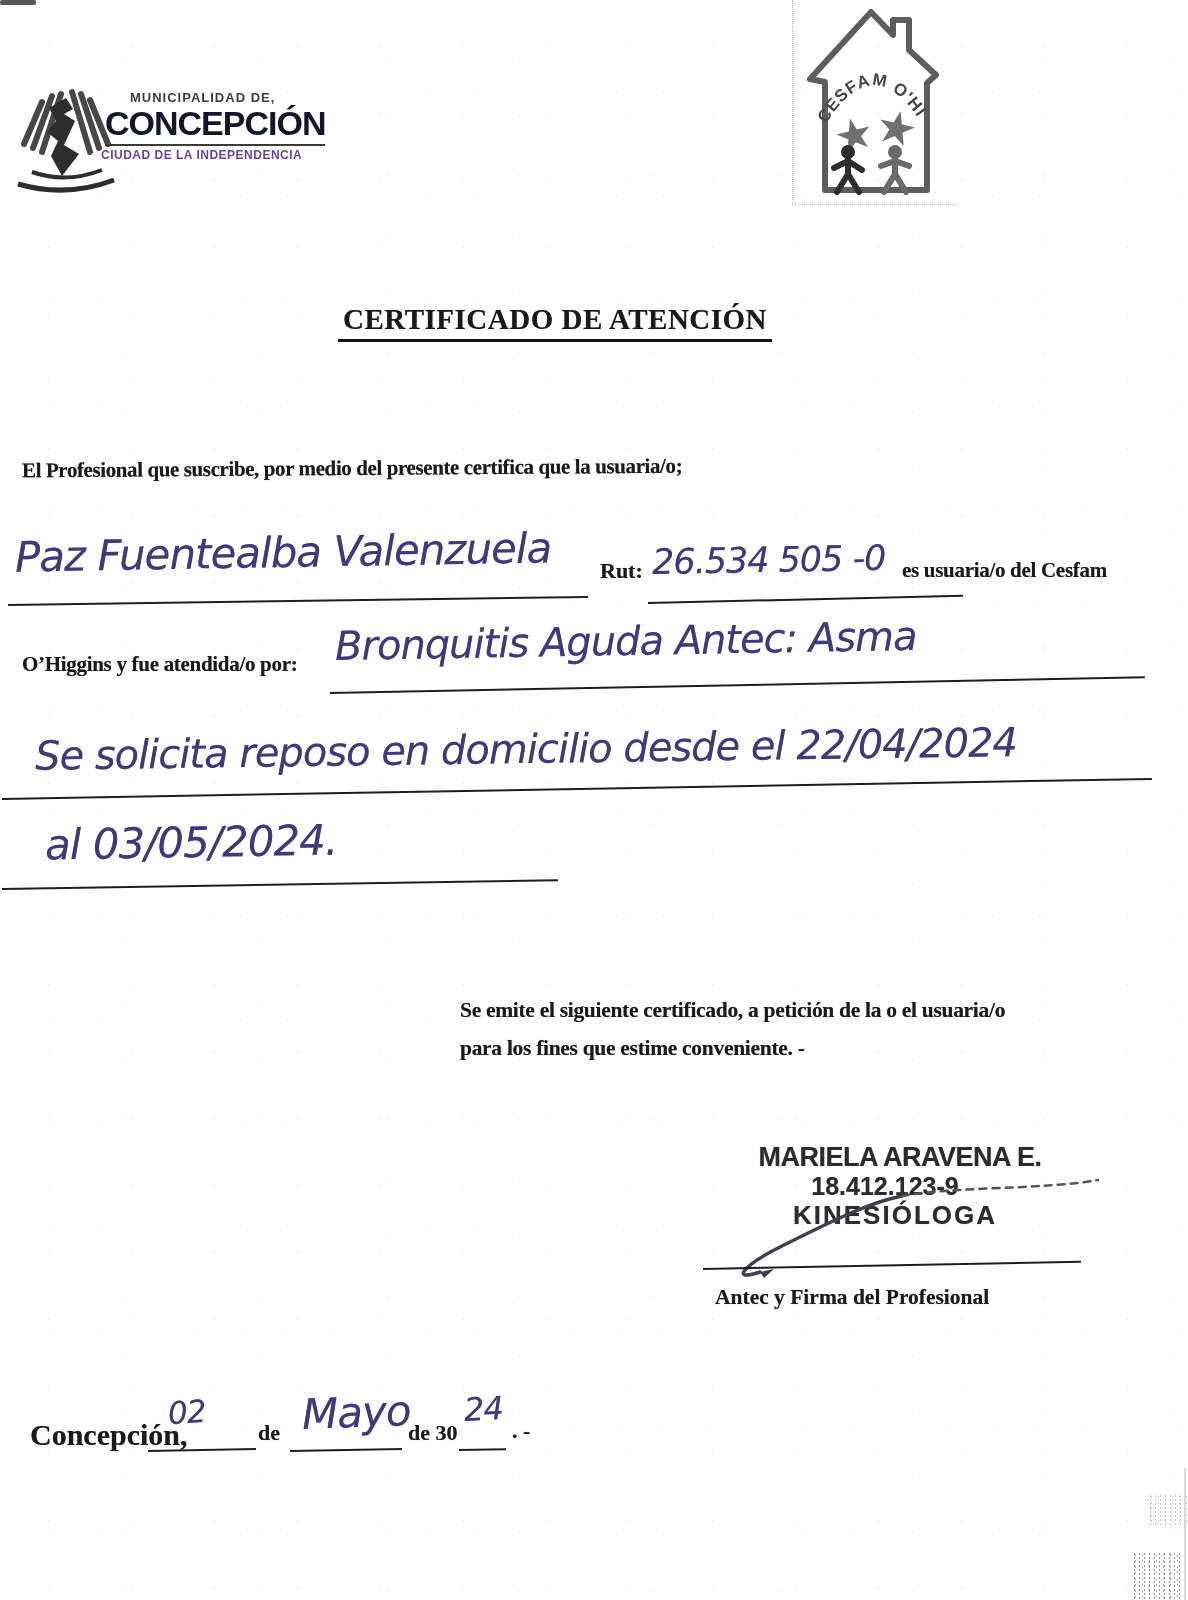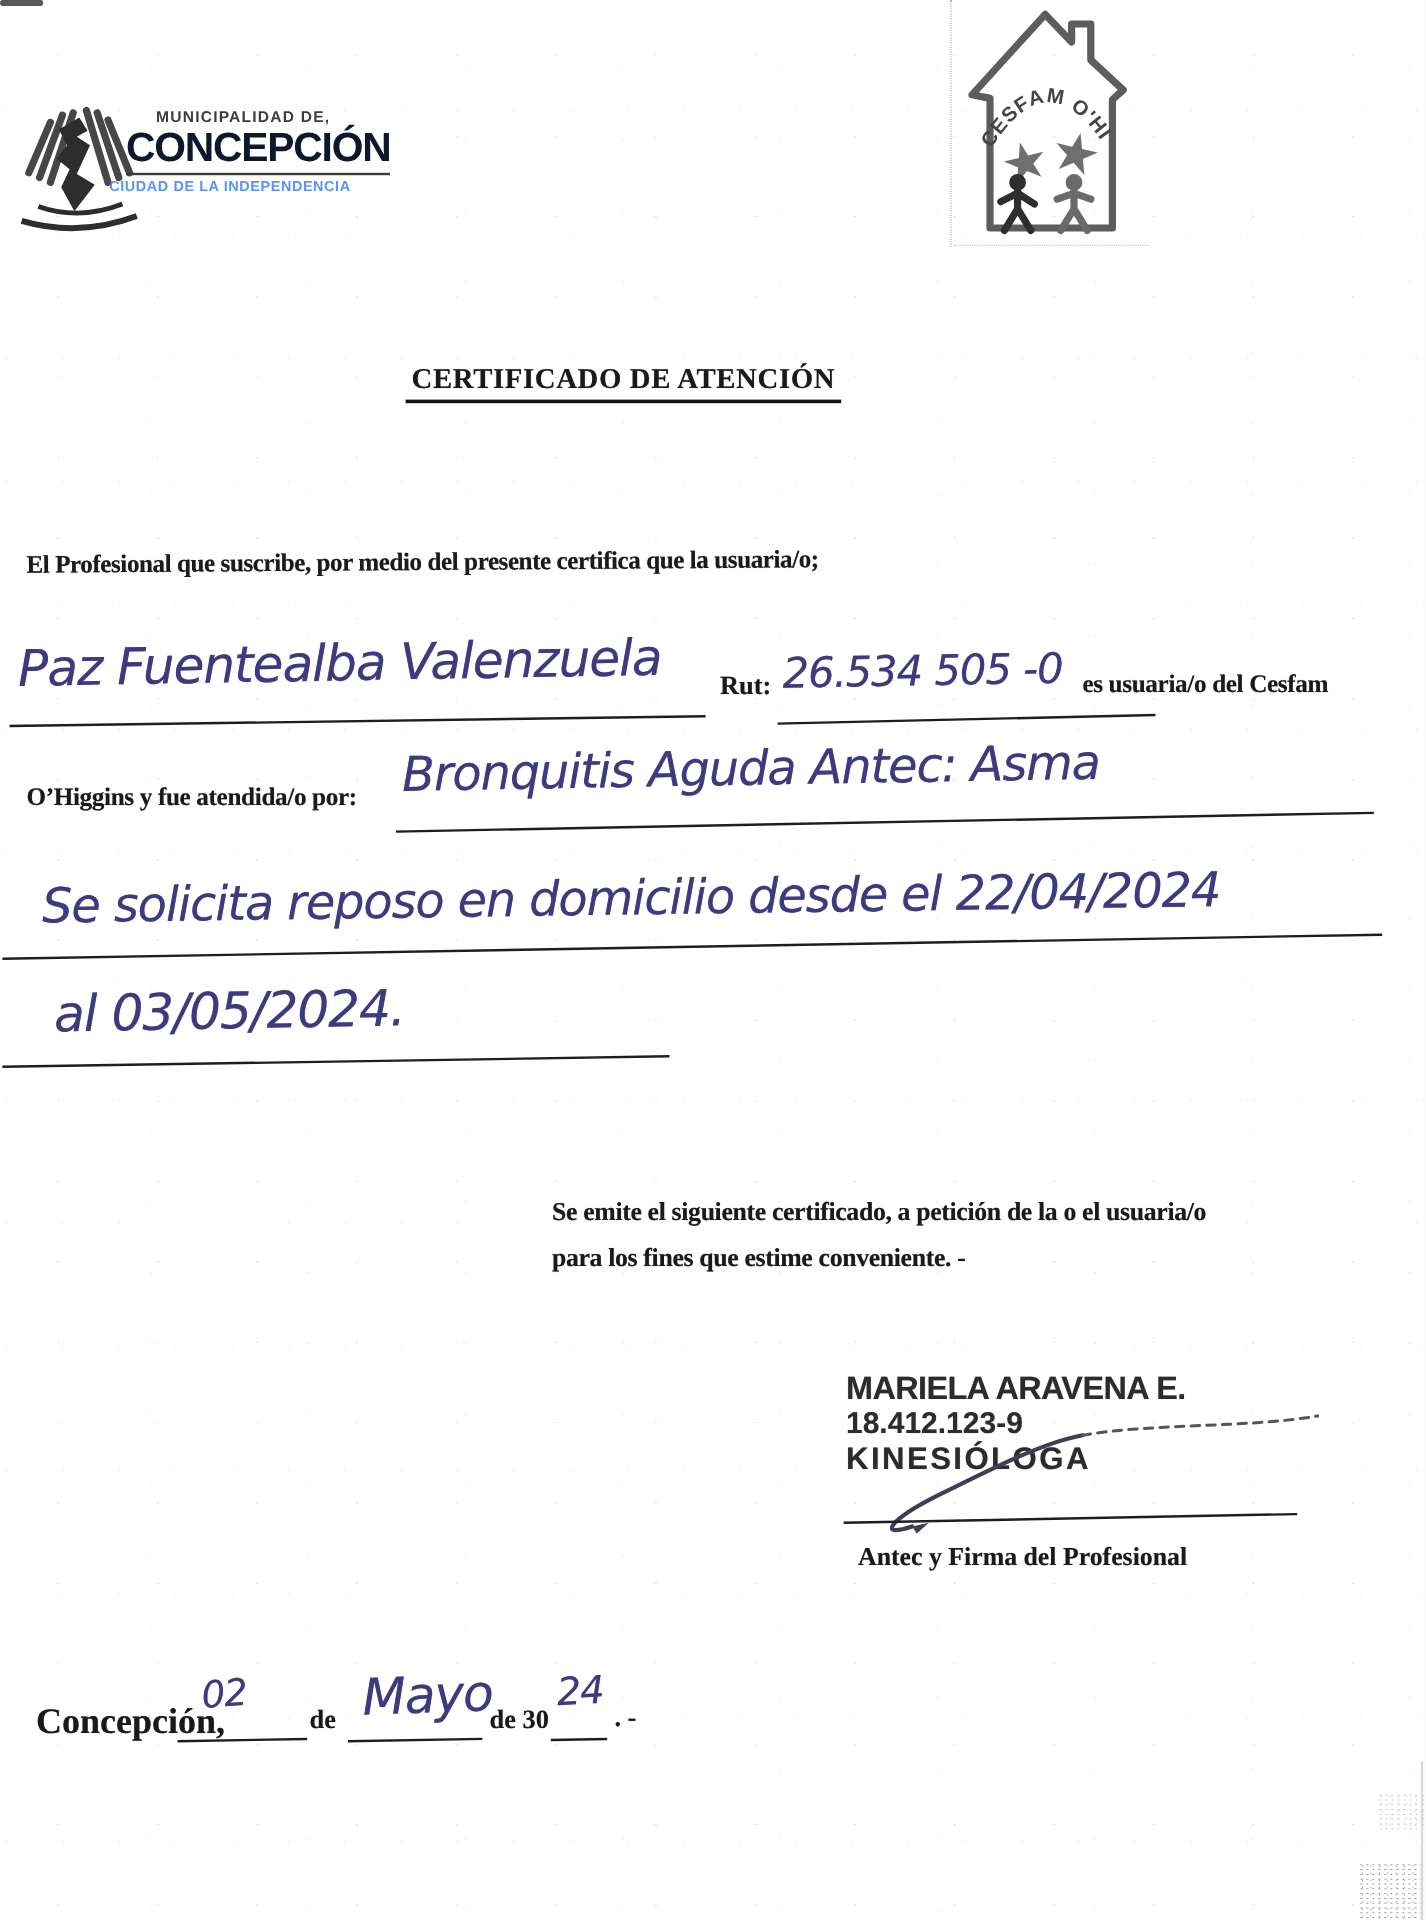--- a/index.html
+++ b/index.html
@@ -21,26 +21,27 @@
     position:absolute;font-family:"Liberation Serif", serif;font-weight:700;
     color:#1a1a1a;text-shadow:0 0 .7px rgba(25,25,25,.55);white-space:nowrap;
   }
   .hand{
     position:absolute;font-family:"DejaVu Sans", sans-serif;font-style:italic;
     color:#3b3b7e;text-shadow:0 0 .6px rgba(59,59,126,.6);white-space:nowrap;
     letter-spacing:-1px;
   }
   .hline{position:absolute;border-bottom:2.6px solid #1e1e1e;transform-origin:left center;}
   .title{
-    left:338px;top:303px;font-size:24px;letter-spacing:.5px;
+    left:338px;top:303px;font-size:29px;letter-spacing:.5px;
     border-bottom:3.5px solid #141414;padding:0 5px 3px 5px;
   }
   .stamp{
     position:absolute;font-family:"Liberation Sans", sans-serif;font-weight:700;
     color:#2c2c2c;text-shadow:0 0 .8px rgba(40,40,40,.5);white-space:nowrap;
+    text-align:center;
   }
   .muni-small{
     position:absolute;font-family:"Liberation Sans", sans-serif;font-weight:700;
     color:#3d3d3d;letter-spacing:1px;white-space:nowrap;
   }
   .dotted-v{position:absolute;border-left:1.5px dotted #b4b4b4;}
   .dotted-h{position:absolute;border-top:1.5px dotted #c2c2c2;}
   .speckle{
     position:absolute;pointer-events:none;
     background-image:
@@ -68,21 +69,21 @@
           <line x1="89" y1="64" x2="71" y2="10"></line>
             <line x1="80" y1="68" x2="62" y2="8"></line>
         </g>
         <path d="M56,14 l7,11 -9,5 11,7 -11,24 15,9 -17,22 -11,-20 7,-15 -11,-9 9,-11 -7,-13 z" fill="#2d2d2d"></path>
         <path d="M8,100 Q56,114 104,96" fill="none" stroke="#2d2d2d" stroke-width="5"></path>
         <path d="M22,88 Q56,100 92,86" fill="none" stroke="#2d2d2d" stroke-width="4"></path>
       </svg>
     </span>
     <span class="muni-small" style="left:120px;top:6px;font-size:13px;">MUNICIPALIDAD DE,</span>
     <span class="muni-small" style="left:95px;top:20px;font-size:34px;letter-spacing:-1px;color:#0f172a;border-bottom:2px solid #3a3a3a;padding-bottom:1px;">CONCEPCIÓN</span>
-    <span class="muni-small" style="left:81px;top:64px;font-size:12px;color:#3b82f6;letter-spacing:.5px;opacity:.85;">CIUDAD DE LA INDEPENDENCIA</span>
+    <span class="muni-small" style="left:91px;top:64px;font-size:12px;color:#4c1d95;letter-spacing:.5px;opacity:.85;">CIUDAD DE LA INDEPENDENCIA</span>
   </div>
 
   <div class="dotted-v" style="left:792px;top:0;height:206px;"></div>
   <div class="dotted-h" style="left:795px;top:204px;width:162px;"></div>
   <div style="position:absolute;left:796px;top:2px;width:150px;height:200px;">
     <svg width="150" height="200" viewBox="0 0 150 200">
       <path d="M14,77 L75,10 L97,33 L97,18 L113,18 L113,48 L140,73 L131,81 L131,188 L29,188 L29,80 Z" fill="none" stroke="#5d5d5d" stroke-width="6" stroke-linejoin="round"></path>
       <path id="arch" d="M30,122 Q76,48 122,116" fill="none"></path>
       <text font-size="17" font-weight="bold" font-family="Liberation Sans, sans-serif" fill="#454545" letter-spacing="1">
         <textPath href="#arch">CESFAM O'HIGGINS</textPath>

